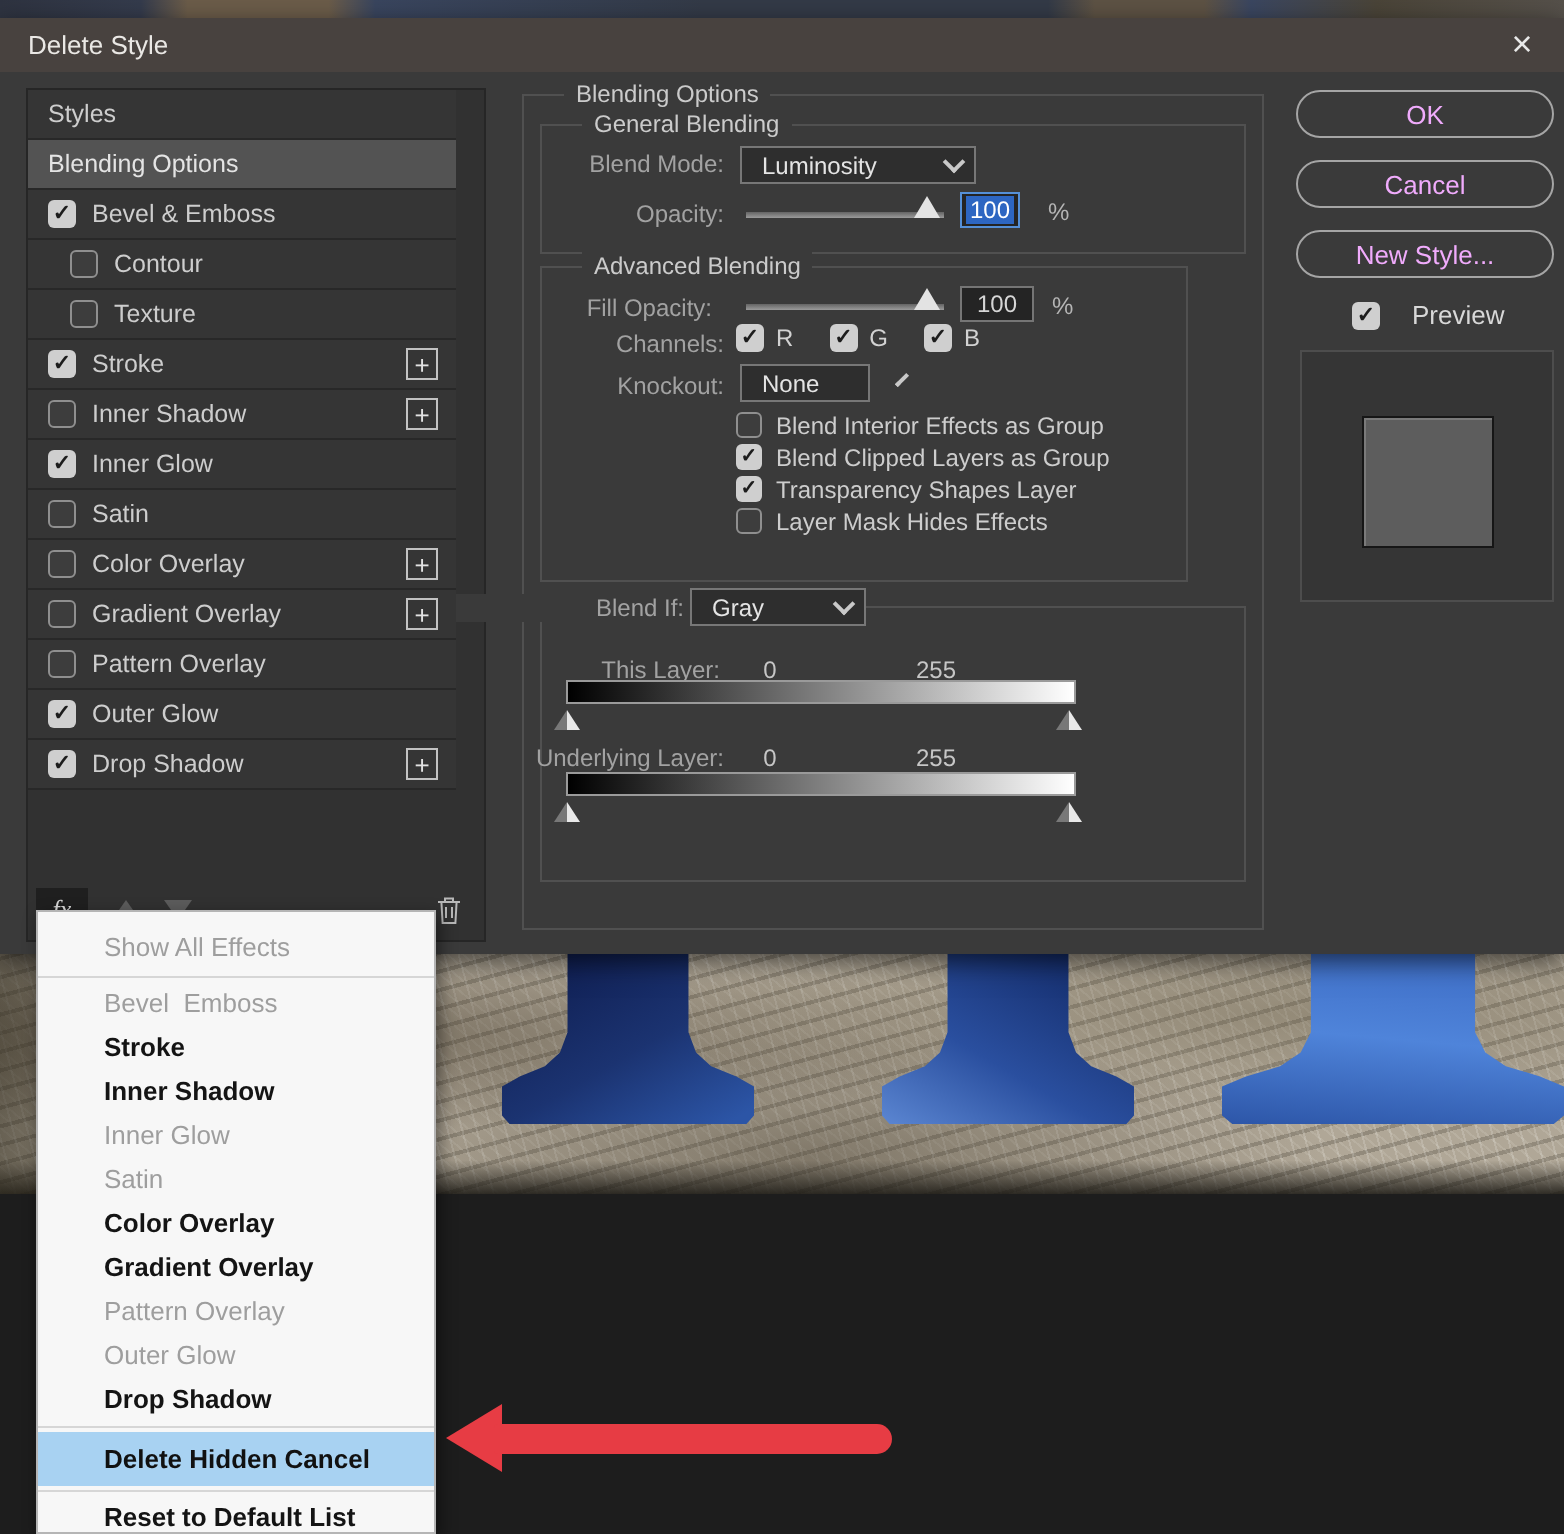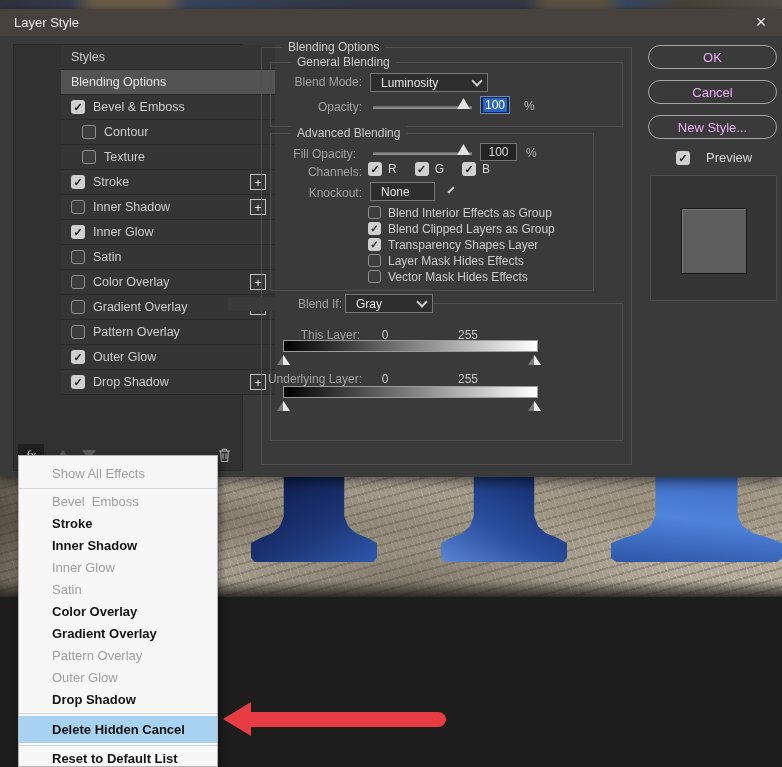--- a/index.html
+++ b/index.html
@@ -33,21 +33,21 @@
   
   .dialog{position:absolute;left:0;top:9px;width:782px;height:468px;background:#3a3a3a;
     box-shadow:0 4px 12px rgba(0,0,0,.6);}
   .titlebar{position:absolute;left:0;top:0;width:100%;height:27px;background:#48423f;}
   .title-text{position:absolute;left:14px;top:6px;font-size:13px;color:#eae8e5;}
   .close-btn{position:absolute;right:10px;top:3px;width:22px;height:22px;color:#e9e9e9;
     font-size:18px;line-height:21px;text-align:center;cursor:default;}
 
   
   .styles-panel{position:absolute;left:13px;top:35px;width:230px;height:427px;
-    background:#313131;border:1px solid #262626;box-sizing:border-box;padding-left:47px;}
+    background:#313131;border:1px solid #262626;box-sizing:border-box;}
   .sb-row{height:25px;background:#353535;border-bottom:1px solid #282828;
     display:flex;align-items:center;padding-left:10px;font-size:12.5px;color:#cdcdcd;
     width:214px;box-sizing:border-box;}
   .sb-row.selected{background:#535353;color:#e4e4e4;}
   .cb{width:14px;height:14px;border-radius:3px;box-sizing:border-box;flex:0 0 auto;
     margin-right:8px;text-align:center;font-size:11px;line-height:14px;font-weight:bold;}
   .cb.checked{background:#cfcfcf;color:#1d1d1d;}
   .cb.unchecked{background:#3d3d3d;border:1px solid #8f8f8f;}
   .cb.indent{margin-left:11px;}
   .sb-label{white-space:nowrap;}
@@ -135,21 +135,21 @@
   <div class="top-strip"></div>
   <div class="texture-band">
     <div class="glyph-shape shape-1"></div>
     <div class="glyph-shape shape-2"></div>
     <div class="glyph-shape shape-3"></div>
   </div>
   <div class="dark-bottom"></div>
 
   <div class="dialog">
     <div class="titlebar">
-      <span class="title-text">Layer Style</span>
+      <span class="title-text">Delete Style</span>
       <span class="close-btn">×</span>
     </div>
 
     <div class="styles-panel">
       <div>
           <div class="sb-row">
             <span class="sb-label">Styles</span>
           </div>
           <div class="sb-row selected">
             <span class="sb-label">Blending Options</span>
@@ -281,24 +281,20 @@
           <span class="cb checked">✓</span>
           <span>Blend Clipped Layers as Group</span>
         </div>
         <div class="opt-row">
           <span class="cb checked">✓</span>
           <span>Transparency Shapes Layer</span>
         </div>
         <div class="opt-row">
           <span class="cb unchecked"></span>
           <span>Layer Mask Hides Effects</span>
-        </div>
-        <div class="opt-row">
-          <span class="cb unchecked"></span>
-          <span>Vector Mask Hides Effects</span>
         </div>
       </div>
 
     <div class="fs" style="left:270px;top:294px;width:353px;height:138px;"></div>
     <span class="flabel" style="left:228px;top:288px;background:#3a3a3a;padding:0 4px;">Blend If:</span>
     <div class="dropdown" style="left:345px;top:285px;width:88px;">
       <span>Gray</span>
       <span class="chev"></span>
     </div>
 

